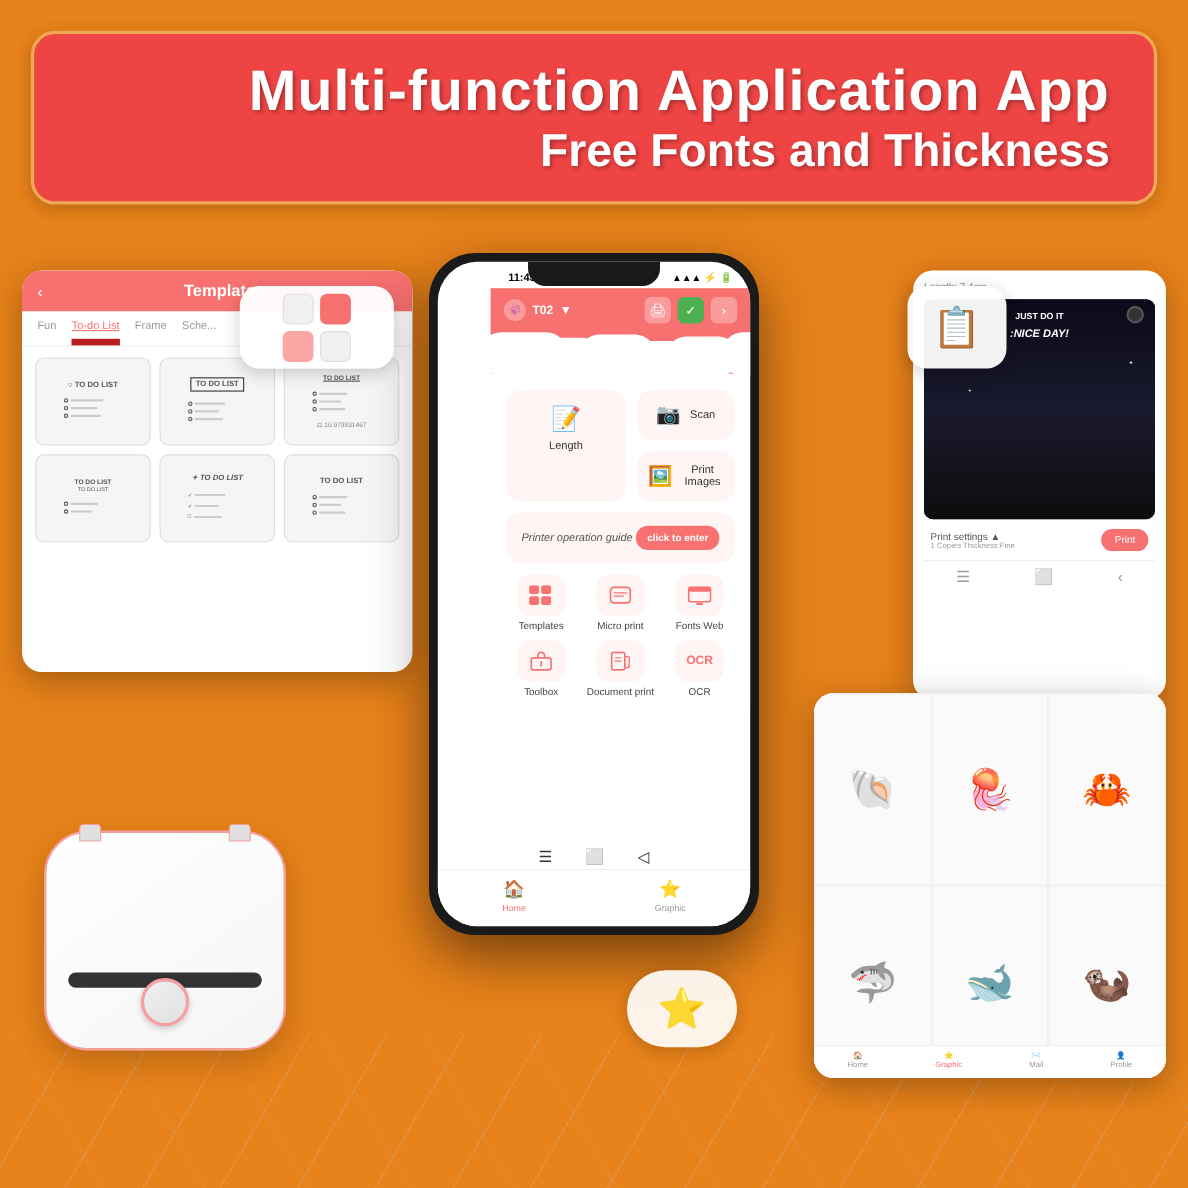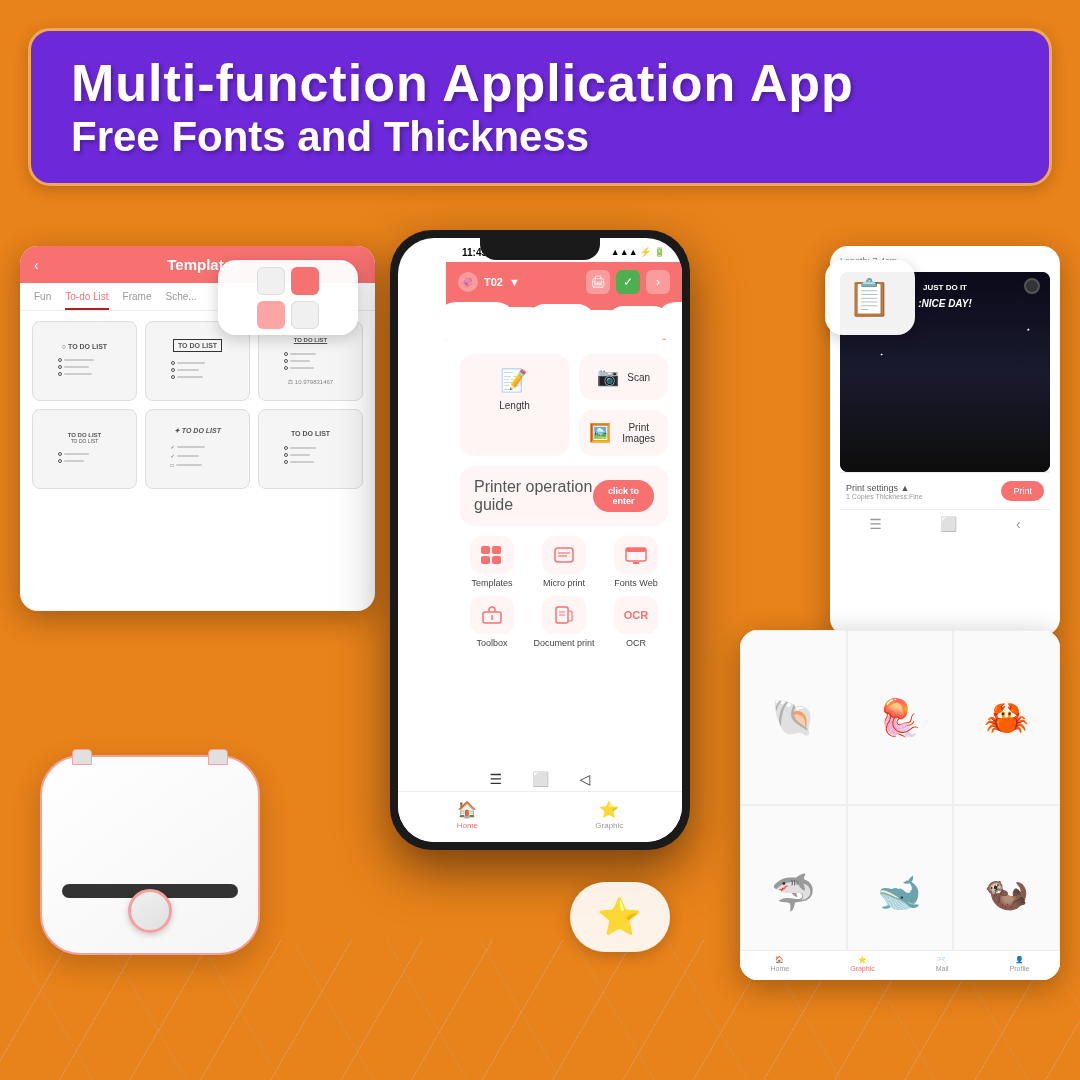--- a/index.html
+++ b/index.html
@@ -11,25 +11,25 @@
       font-family: Arial, sans-serif;
       position: relative;
     }
 
     
     .header-banner {
       position: absolute;
       top: 28px;
       left: 28px;
       right: 28px;
-      background: #6d28d9;
+      background: #ef4444;
       border-radius: 22px;
       border: 3px solid #F0A855;
       padding: 22px 40px;
-      text-align: left;
+      text-align: right;
       box-shadow: 0 4px 15px rgba(0,0,0,0.2);
     }
     .header-title {
       font-size: 52px;
       font-weight: 900;
       color: #fff;
       text-shadow: 2px 2px 4px rgba(0,0,0,0.3);
       letter-spacing: 1px;
     }
     .header-subtitle {
@@ -222,23 +222,24 @@
     .guide-banner {
       background: #FFF5F5;
       border-radius: 14px;
       padding: 12px 14px;
       display: flex;
       justify-content: space-between;
       align-items: center;
       margin-bottom: 10px;
     }
     .guide-text {
-      font-size: 16px;
+      font-size: 10px;
       color: #555;
       font-weight: 500;
+      font-style: italic;
     }
     .guide-btn {
       background: #F87171;
       color: white;
       font-size: 9px;
       font-weight: bold;
       padding: 6px 10px;
       border-radius: 20px;
       text-align: center;
     }
@@ -341,21 +342,22 @@
       gap: 14px;
       border-bottom: 1px solid #eee;
     }
     .tablet-tab {
       font-size: 10px;
       color: #999;
       padding-bottom: 6px;
     }
     .tablet-tab.active {
       color: #F87171;
-      border-bottom: 2px solid #b91c1c;
+      border-bottom: 6px solid #b91c1c;
+      text-decoration: underline;
     }
     .template-grid {
       display: grid;
       grid-template-columns: 1fr 1fr 1fr;
       gap: 8px;
       padding: 10px 12px;
     }
     .template-item {
       background: #f5f5f5;
       border-radius: 8px;

